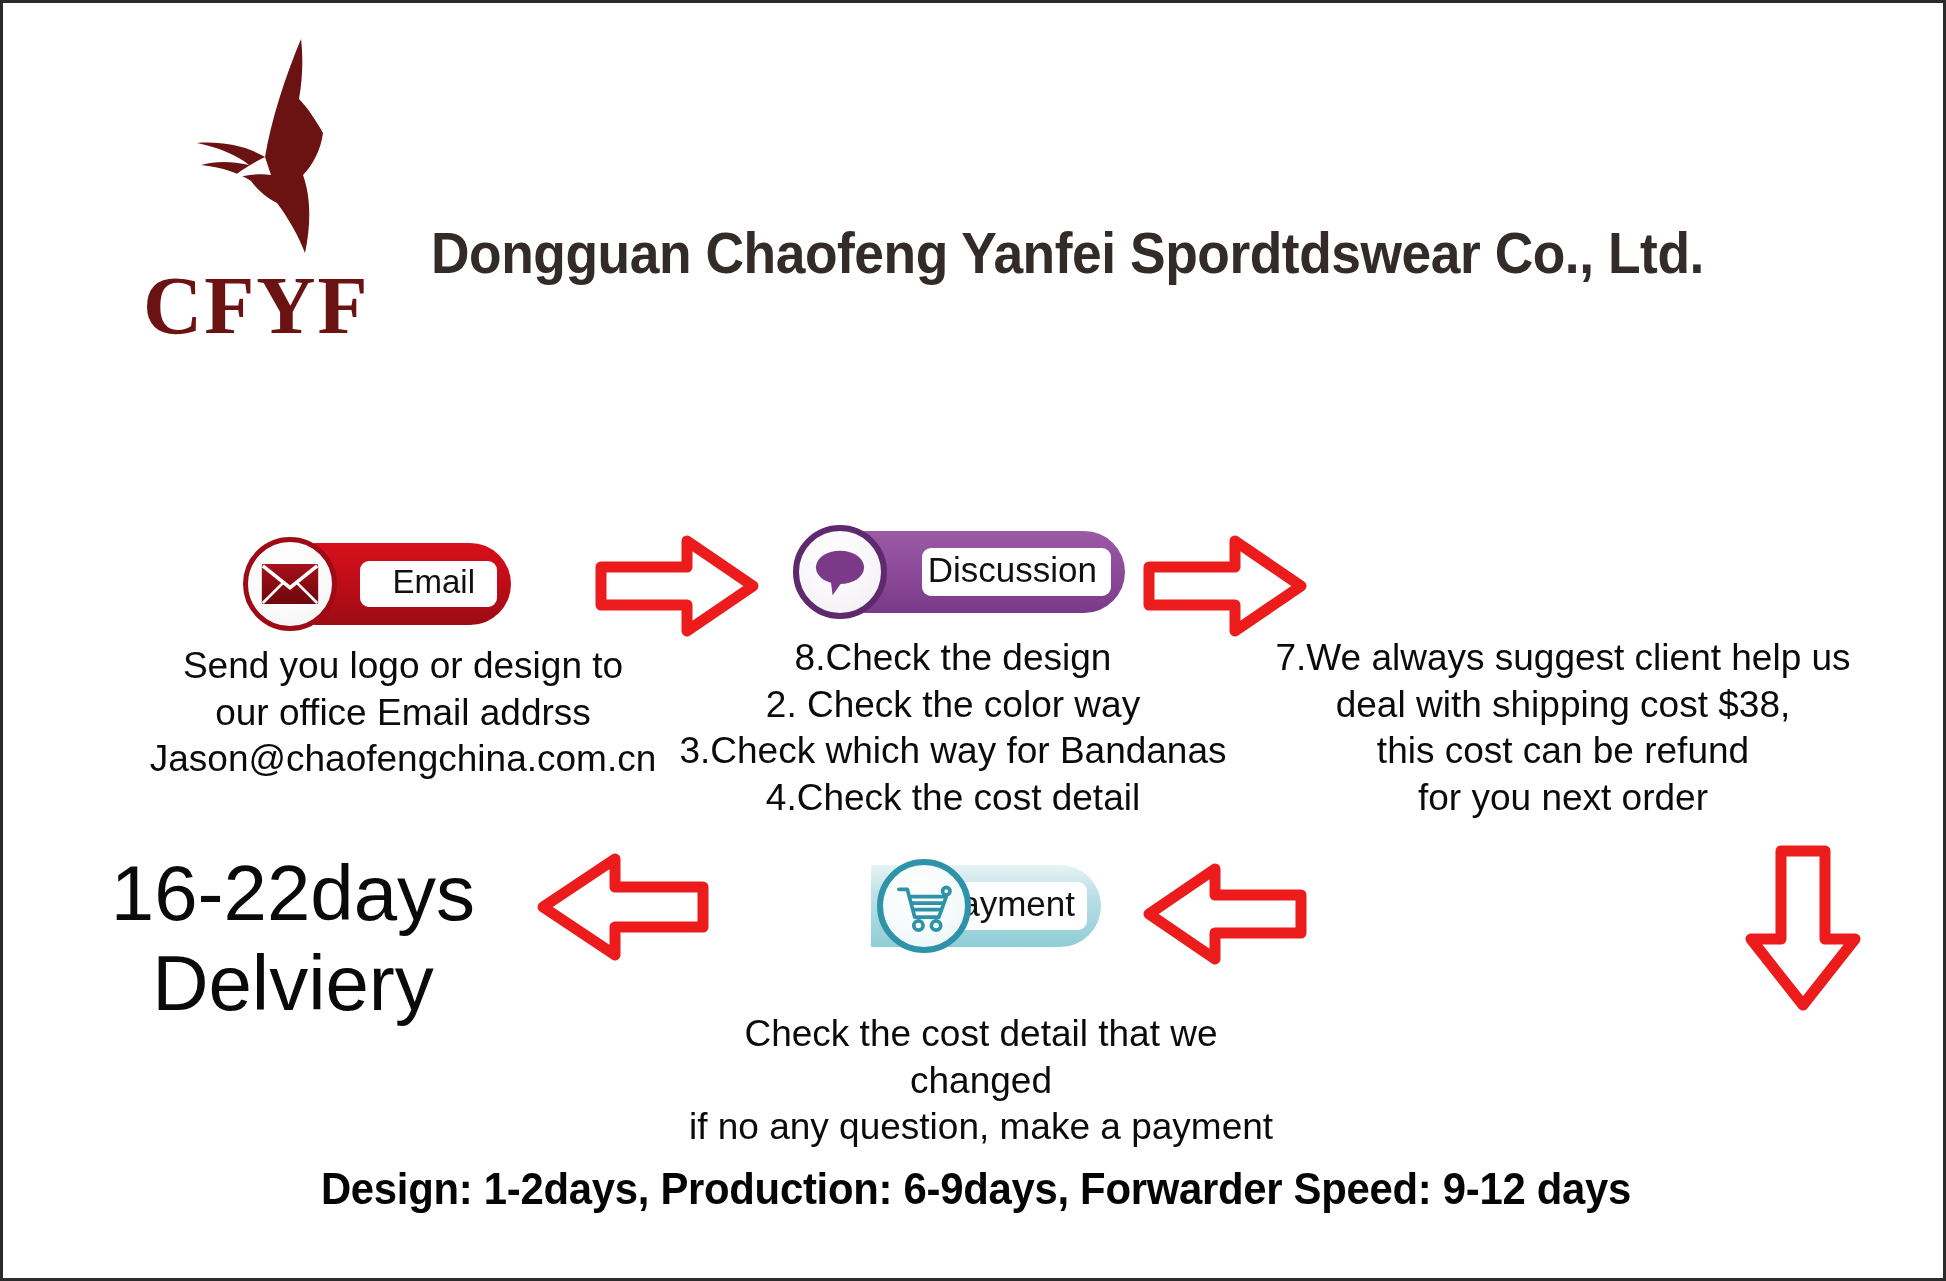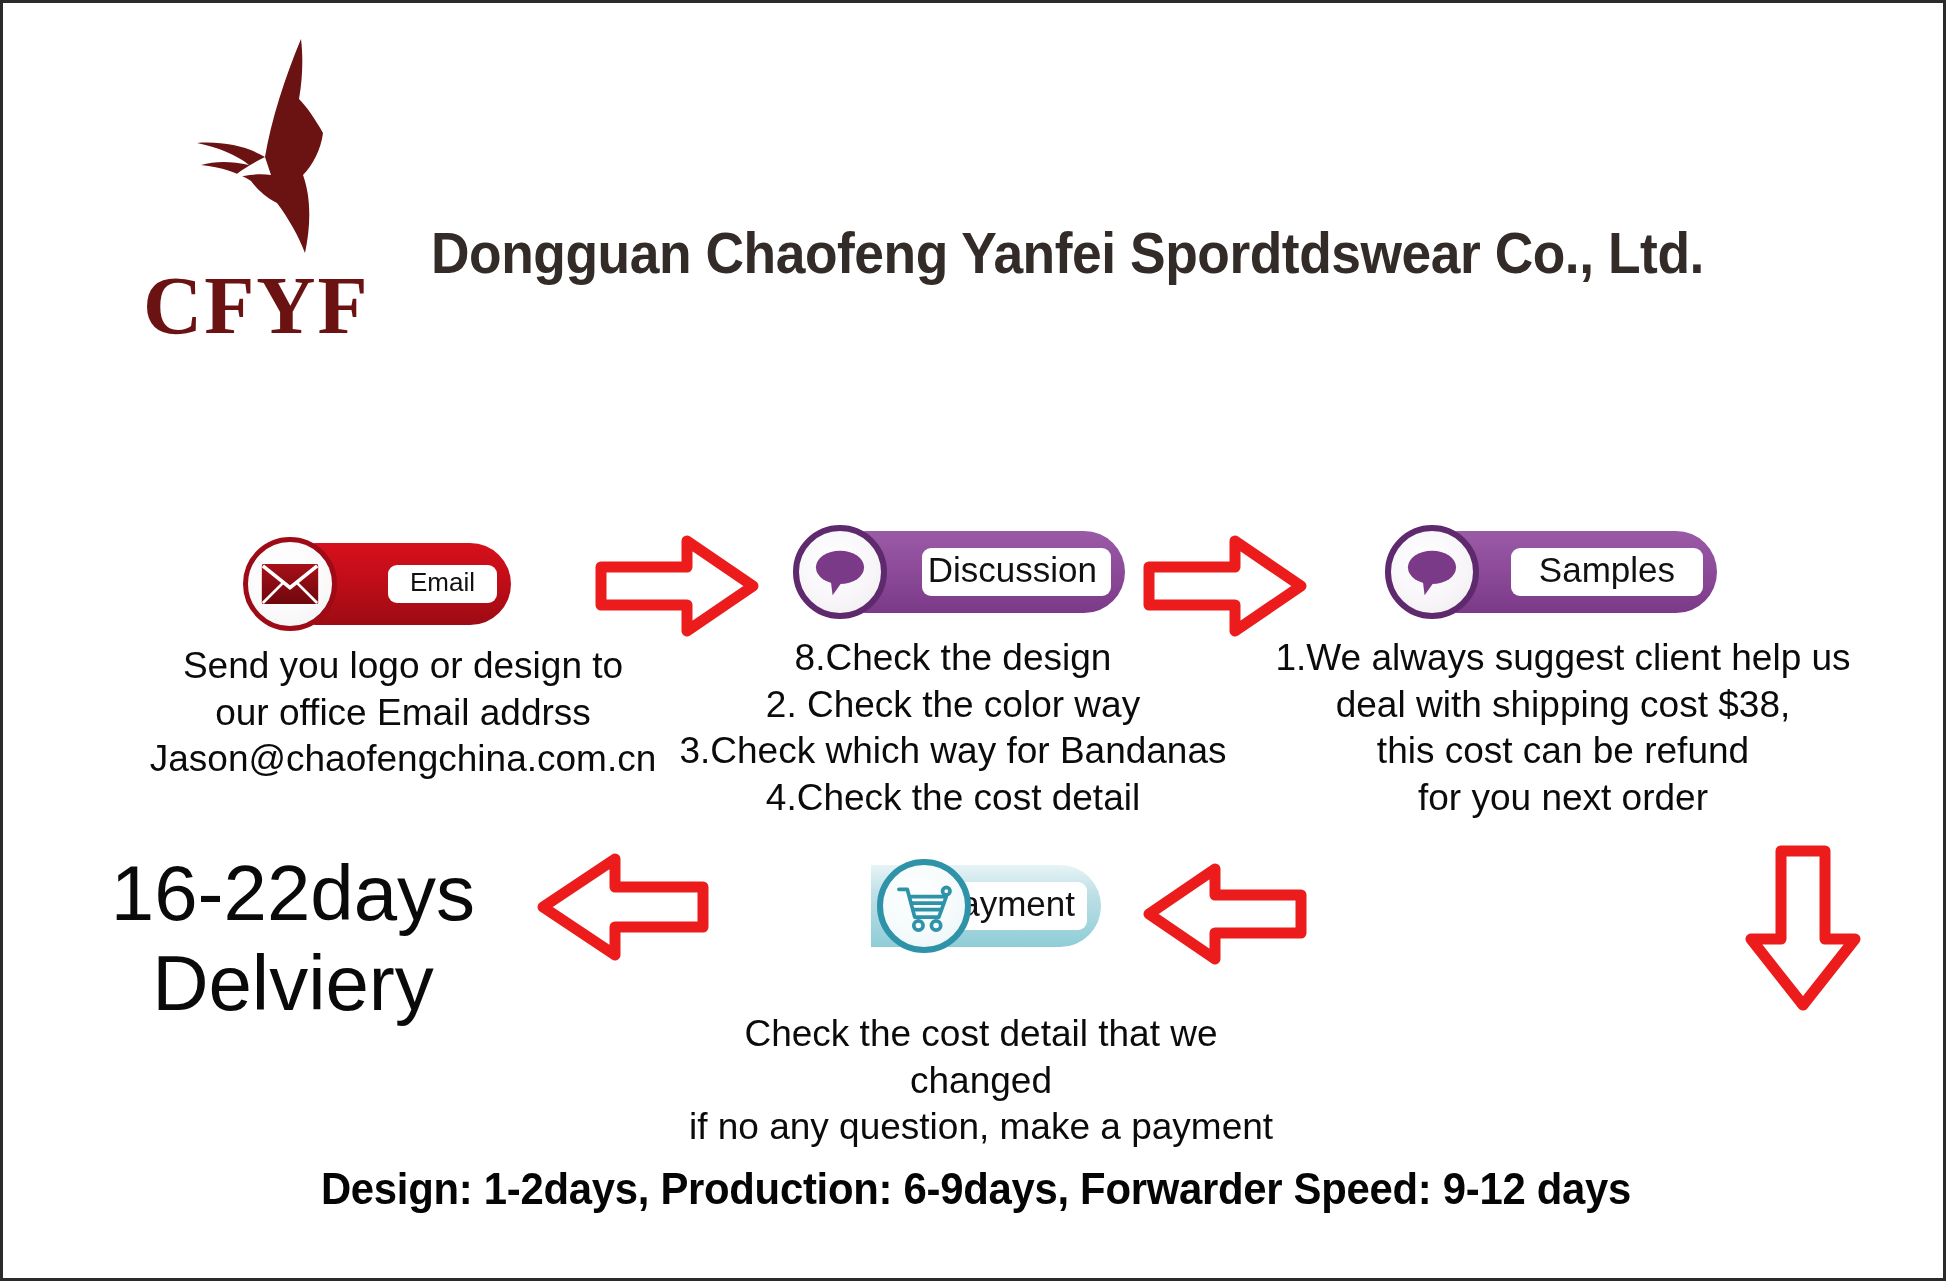--- a/index.html
+++ b/index.html
@@ -99,21 +99,21 @@
   #badge-email { left: 240px; top: 540px; width: 268px; }
   #badge-email .badge-icon-wrap {
     background: radial-gradient(circle at 42% 36%, #ffffff 0%, #fafafa 58%, #efefef 100%);
     border: 5px solid #9e0b16;
   }
   #badge-email .badge-body {
     width: 236px;
     border-radius: 44px;
     background: linear-gradient(180deg, #d6101c 0%, #c00d18 46%, #9d0b13 100%);
   }
-  #badge-email .badge-label { font-size: 26px; padding: 4px 22px 7px 22px; margin-left: 23px; }
+  #badge-email .badge-label { font-size: 33px; padding: 4px 22px 7px 32px; margin-left: 23px; }
 
   
   #badge-discussion { left: 790px; top: 528px; width: 330px; }
   #badge-discussion .badge-icon-wrap {
     background: radial-gradient(circle at 42% 36%, #ffffff 0%, #f7f5f8 60%, #eceaee 100%);
     border: 6px solid #5f2a6d;
   }
   #badge-discussion .badge-body {
     width: 300px;
     border-radius: 44px;
@@ -277,40 +277,29 @@
       </svg>
     </div>
   </div>
 
   <div class="arrow" id="arrow-2">
     <svg viewBox="0 0 168 110" width="168" height="110" aria-hidden="true">
       <path d="M8 36 L94 36 L94 10 L160 55 L94 100 L94 74 L8 74 Z" fill="none" stroke="#ec1c1c" stroke-width="11" stroke-linejoin="round" stroke-linecap="round"></path>
     </svg>
   </div>
 
-  <div class="badge" id="badge-samples">
-    <div class="badge-body">
-      <div class="badge-label">Samples</div>
-    </div>
-    <div class="badge-icon-wrap">
-      <svg viewBox="0 0 60 54" width="56" height="50" aria-hidden="true">
-        <ellipse cx="30" cy="22" rx="26" ry="18" fill="#7b3a88"></ellipse>
-        <path d="M20 36 L22 52 L32 38 Z" fill="#7b3a88"></path>
-      </svg>
-    </div>
-  </div>
 
   <div class="desc" id="desc-email" style="white-space:pre-line">Send you logo or design to
 our office Email addrss
 Jason@chaofengchina.com.cn</div>
   <div class="desc" id="desc-discussion" style="white-space:pre-line">8.Check the design
 2. Check the color way
 3.Check which way for Bandanas
 4.Check the cost detail</div>
-  <div class="desc" id="desc-samples" style="white-space:pre-line">1.We always suggest client help us
+  <div class="desc" id="desc-samples" style="white-space:pre-line">7.We always suggest client help us
 deal with shipping cost $38,
 this cost can be refund
 for you next order</div>
 
   <div class="arrow" id="arrow-down">
     <svg viewBox="0 0 120 172" width="120" height="172" aria-hidden="true">
       <path d="M38 8 L82 8 L82 96 L112 96 L60 162 L8 96 L38 96 Z" fill="none" stroke="#ec1c1c" stroke-width="11" stroke-linejoin="round" stroke-linecap="round"></path>
     </svg>
   </div>
 

